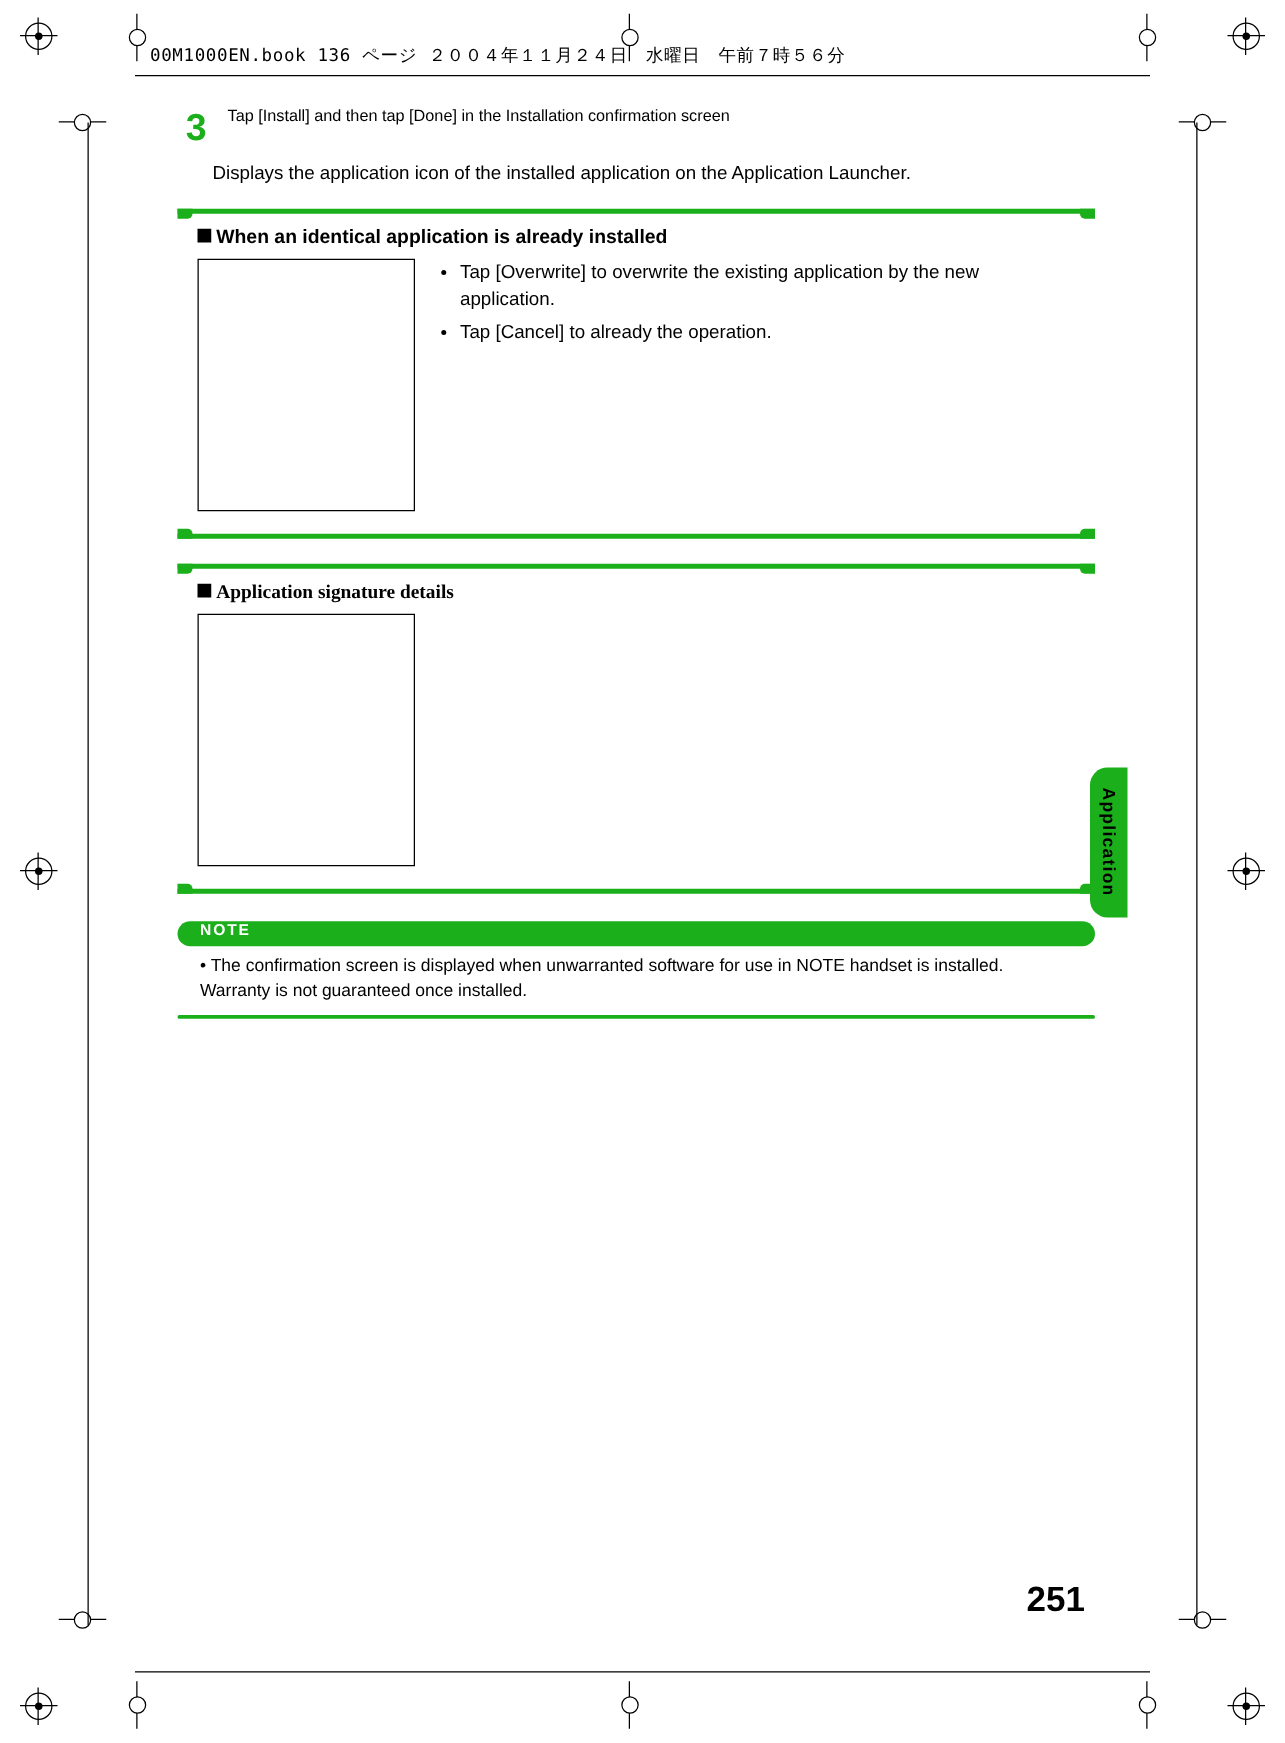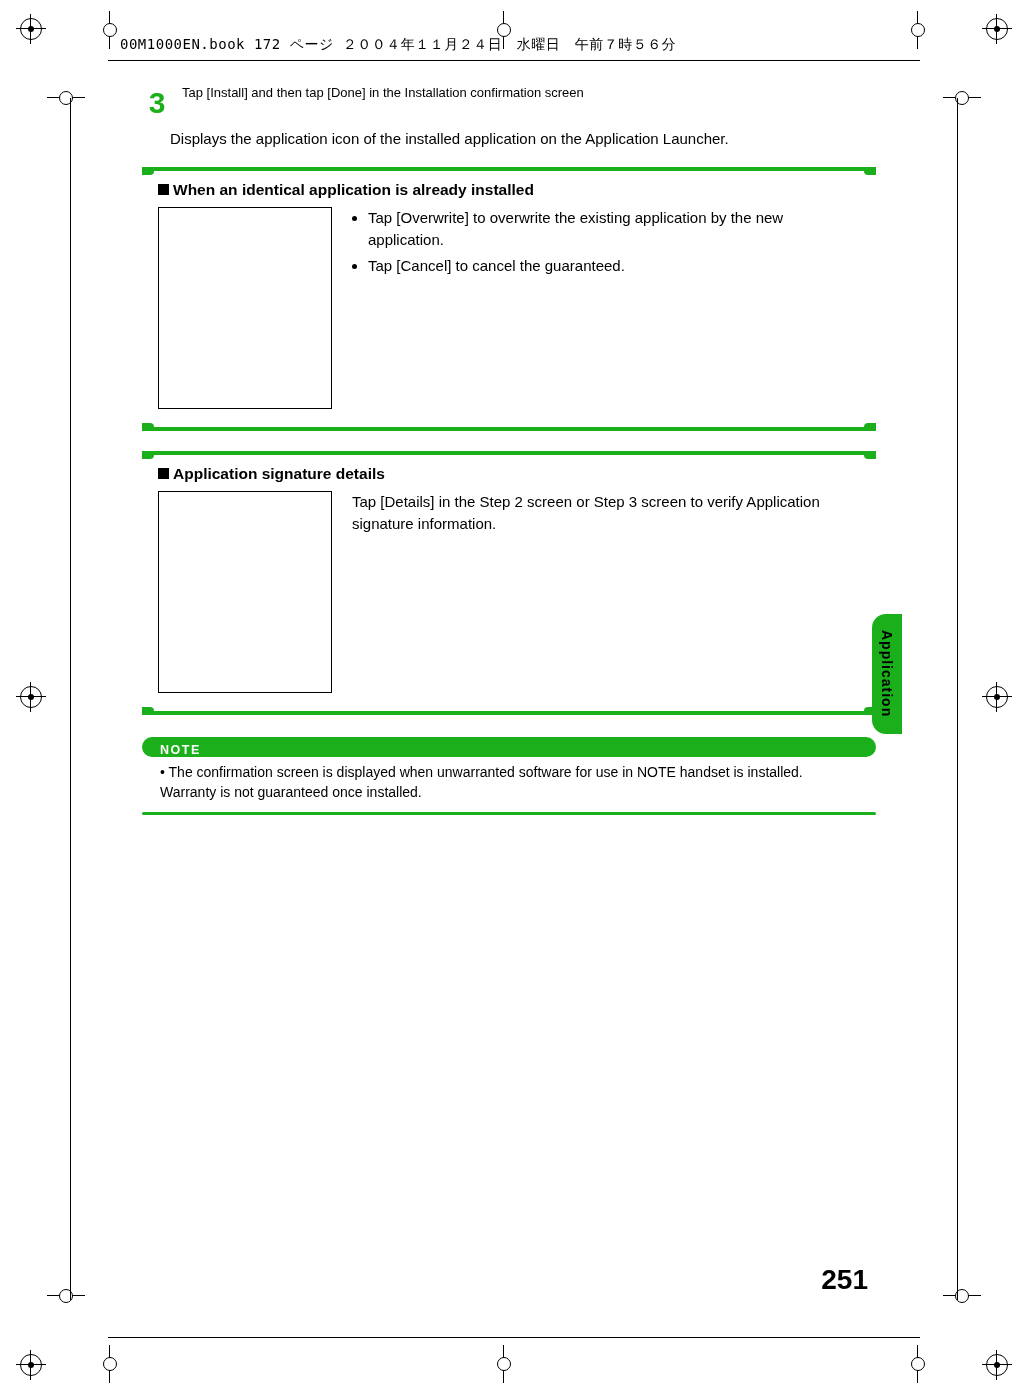--- a/index.html
+++ b/index.html
@@ -199,21 +199,21 @@
 
   .note-block {
     margin-top: 22px;
   }
   .note-pill {
     display: flex;
     background: #1bb01b;
     color: #fff;
     border-radius: 14px;
     height: 20px;
-    align-items: flex-end;
+    align-items: flex-start;
     padding-left: 18px;
     font-weight: bold;
     font-size: 12.5px;
     letter-spacing: 1.5px;
   }
   .note-body {
     font-size: 14px;
     padding: 6px 18px 10px 18px;
     line-height: 1.4;
   }
@@ -334,51 +334,50 @@
     <div class="crop-ring"></div>
   </div>
 
 <div class="trim-frame">
   <div class="trim-h-top"></div>
   <div class="trim-h-bottom"></div>
   <div class="trim-v-left"></div>
   <div class="trim-v-right"></div>
 </div>
 
-<div class="header-line">00M1000EN.book  172 ページ  ２００４年１１月２４日　水曜日　午前７時５６分</div>
+<div class="header-line">00M1000EN.book  136 ページ  ２００４年１１月２４日　水曜日　午前７時５６分</div>
 
 <div class="content">
 
   <div class="step-row">
     <div class="step-num">3</div>
     <div class="step-title">Tap [Install] and then tap [Done] in the Installation confirmation screen</div>
   </div>
   <div class="step-desc">Displays the application icon of the installed application on the Application Launcher.</div>
 
   <div class="callout">
     <div class="callout-bar-top"></div>
     <div class="callout-title"><span class="sq"></span><span>When an identical application is already installed</span></div>
     <div class="callout-body">
       <div class="placeholder"></div>
       <div class="callout-text">
         <ul>
           <li>Tap [Overwrite] to overwrite the existing application by the new application.</li>
-          <li>Tap [Cancel] to cancel the guaranteed.</li>
+          <li>Tap [Cancel] to already the operation.</li>
         </ul>
       </div>
     </div>
     <div class="callout-bar-bottom"></div>
   </div>
 
-  <div class="callout" style="">
+  <div class="callout" style="font-family:Liberation Serif, serif;">
     <div class="callout-bar-top"></div>
     <div class="callout-title"><span class="sq"></span><span>Application signature details</span></div>
     <div class="callout-body">
       <div class="placeholder"></div>
-      <div class="callout-text">Tap [Details] in the Step 2 screen or Step 3 screen to verify Application signature information.</div>
     </div>
     <div class="callout-bar-bottom"></div>
   </div>
 
   <div class="note-block">
     <div class="note-pill">
         <span>NOTE</span>
       </div>
     <div class="note-body">• The confirmation screen is displayed when unwarranted software for use in NOTE handset is installed. Warranty is not guaranteed once installed.</div>
     <div class="note-bottom"></div>

